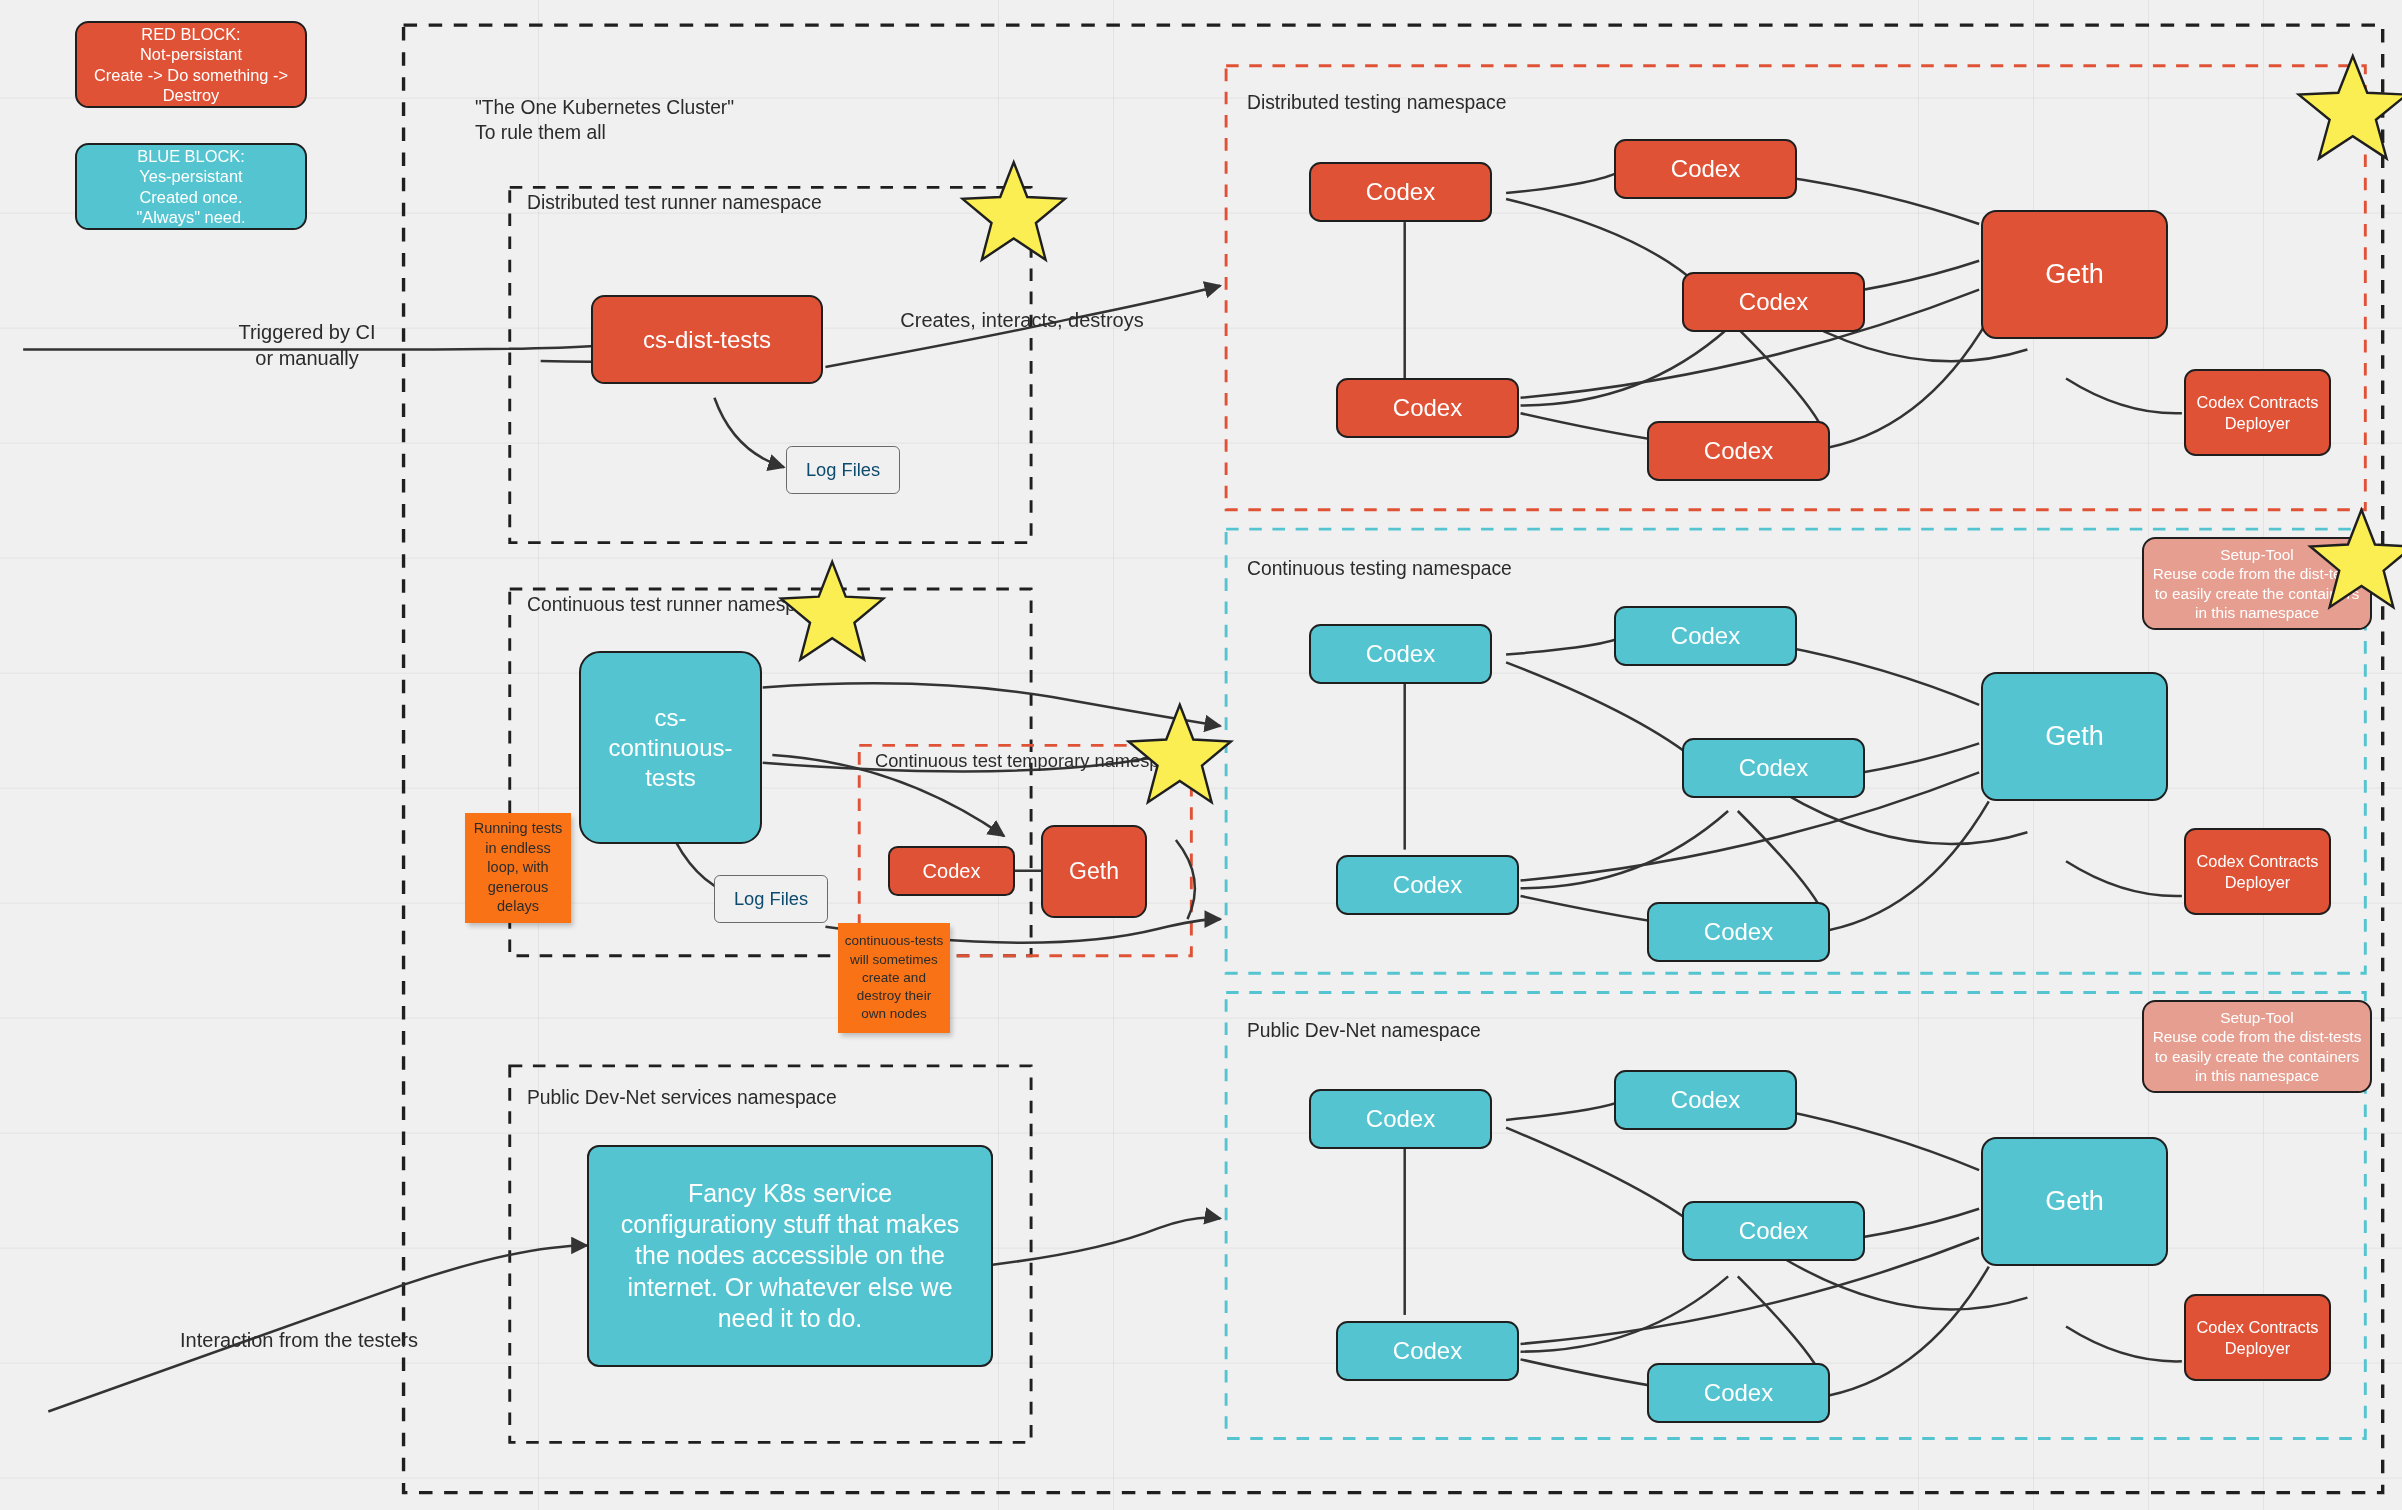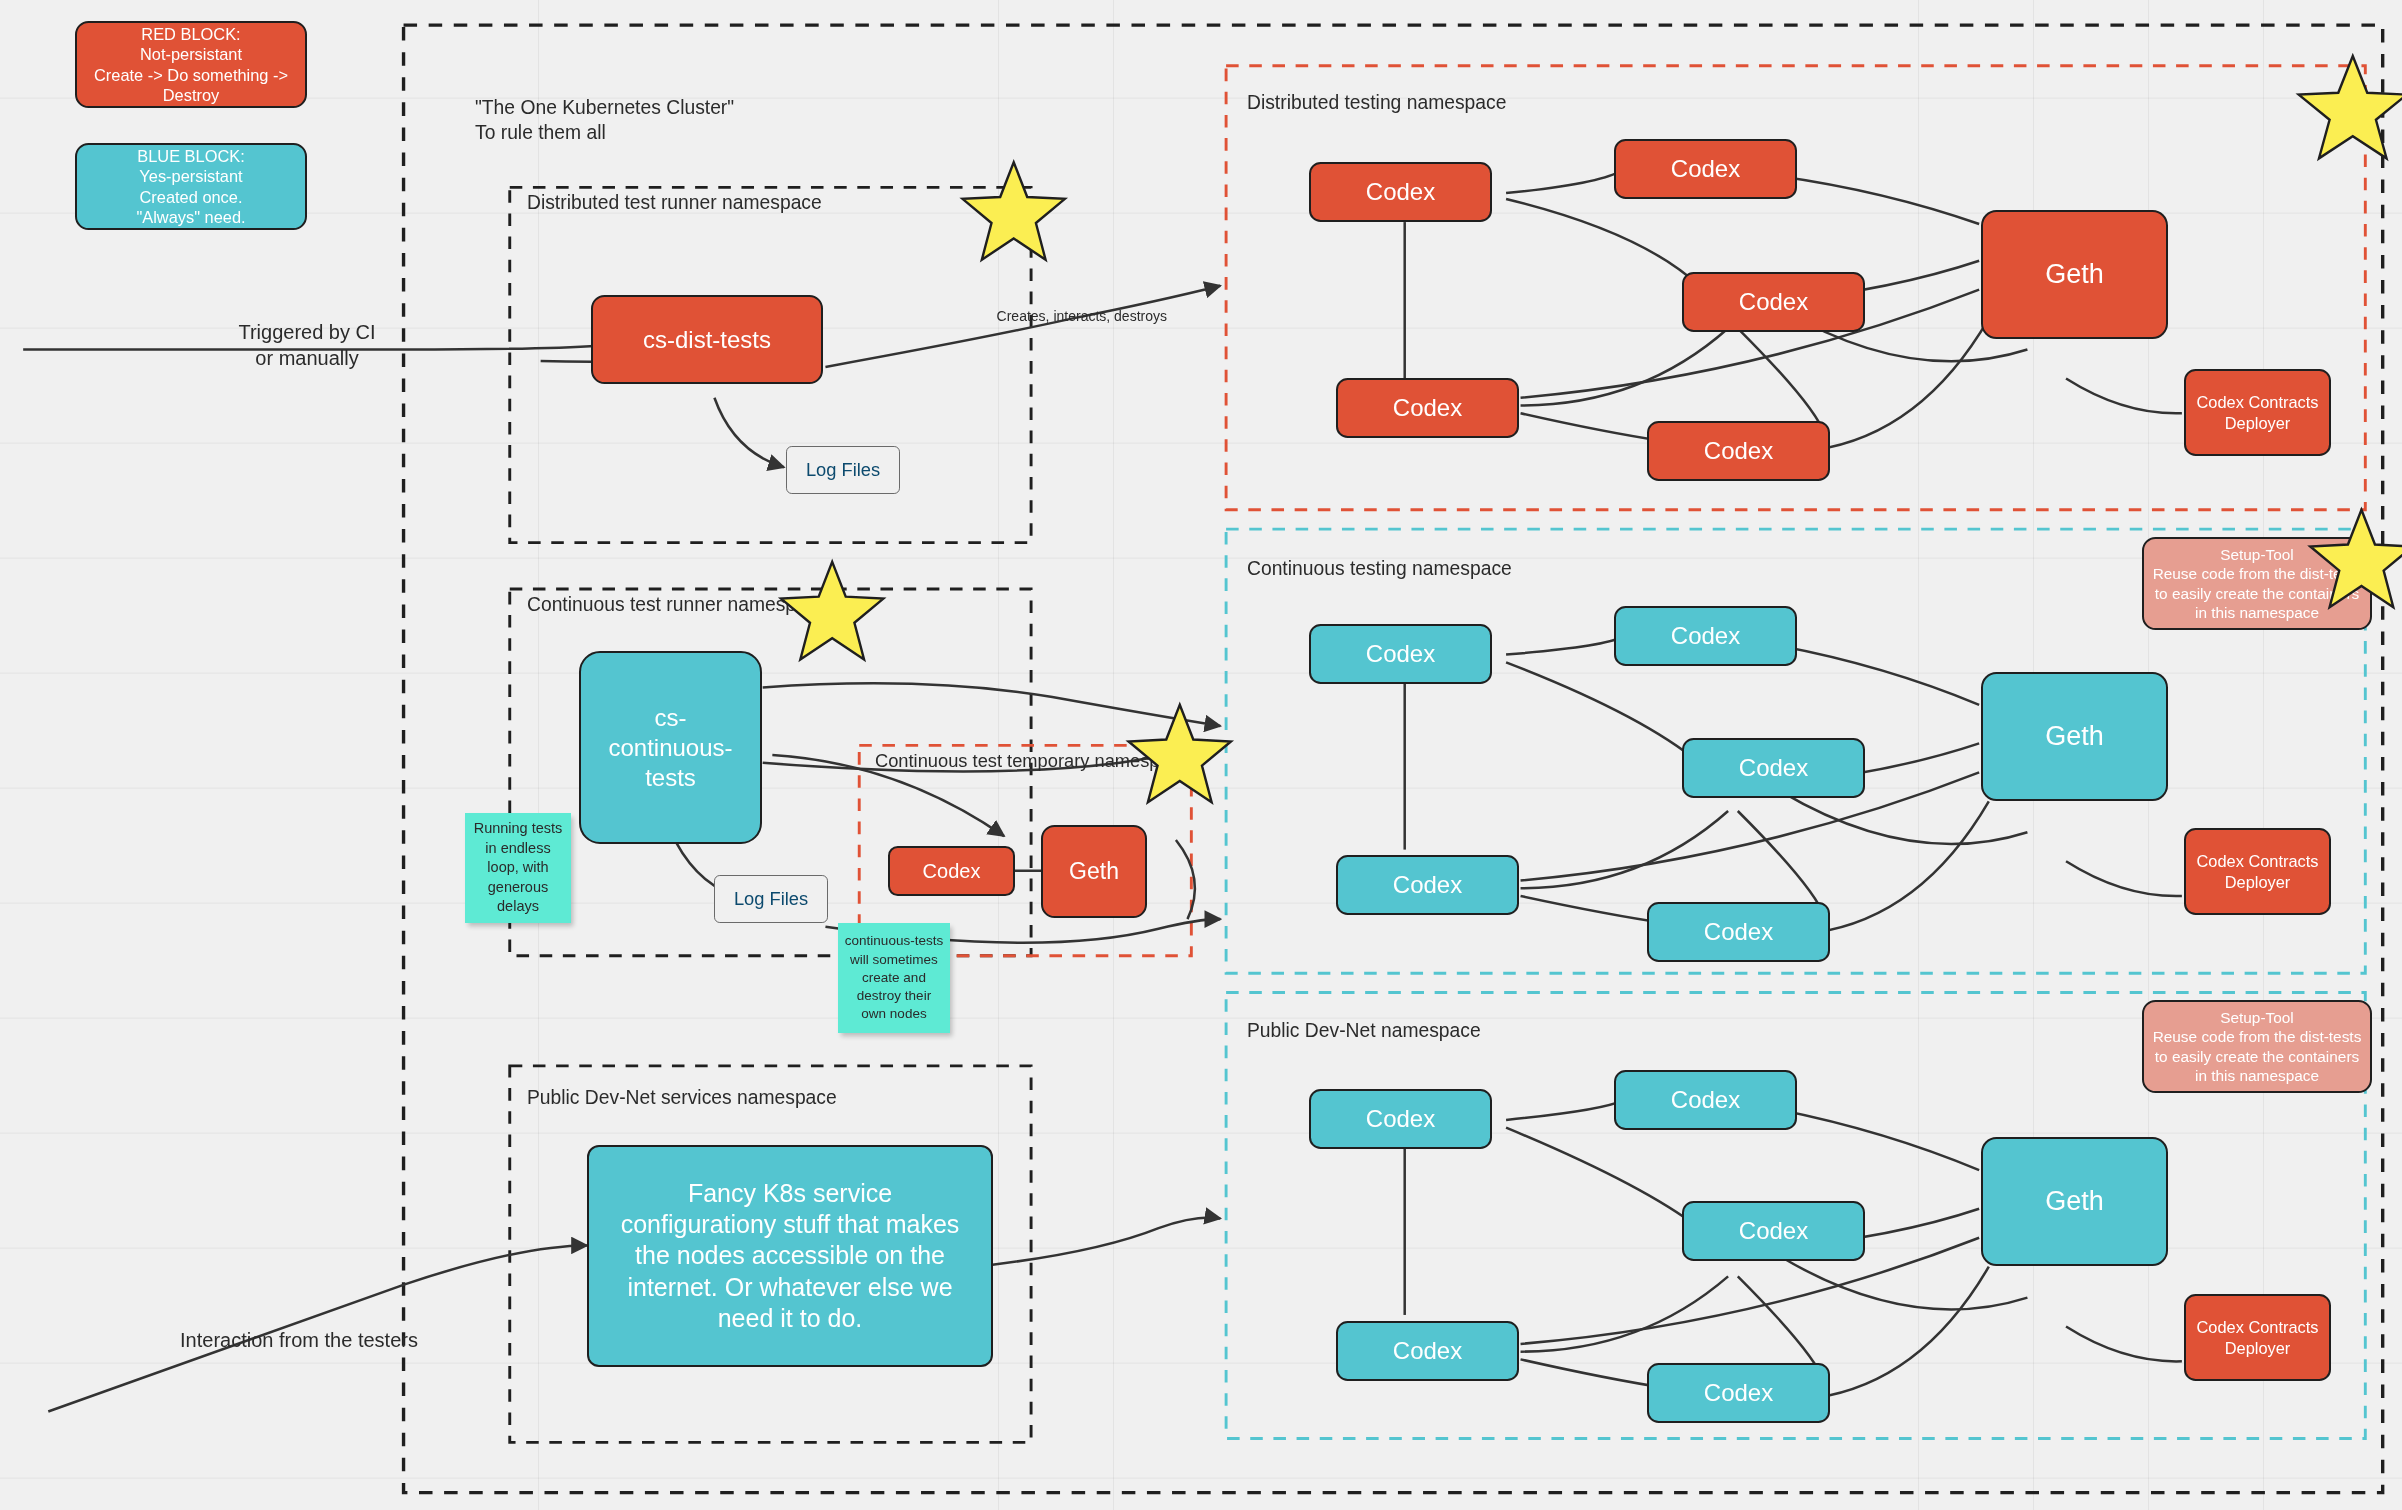--- a/index.html
+++ b/index.html
@@ -13,21 +13,21 @@
     background-position:-37px -17.4px;
   }
   svg.layer{position:absolute;left:0;top:0;width:2402px;height:1510px;overflow:visible;}
   .node{position:absolute;box-sizing:border-box;display:flex;align-items:center;
     justify-content:center;text-align:center;color:#ffffff;border:2.9px solid #1f1f1f;
     line-height:1.25;}
   .red{background:#e05236;}
   .blue{background:#54c5d0;}
   .salmon{background:#e69e91;}
   .plain{background:#f0f0f0;color:#0c4a6e;border:1.9px solid #6a6a6a;}
-  .note{position:absolute;box-sizing:border-box;background:#5eead4;color:#2b2b2b;
+  .note{position:absolute;box-sizing:border-box;background:#f97316;color:#2b2b2b;
     display:flex;align-items:center;justify-content:center;text-align:center;
     line-height:1.35;box-shadow:2.9px 3.9px 4.8px rgba(0,0,0,0.22);}
   .nslabel{position:absolute;color:#2b2b2b;white-space:nowrap;}
   .freetext{position:absolute;color:#2b2b2b;text-align:center;line-height:1.3;}
 </style>
 </head>
 <body>
 
 <div id="canvas">
   <div id="grid"></div>
@@ -141,21 +141,21 @@
   <div class="nslabel" style="left:527px;top:192px;font-size:19.3px;">Distributed test runner namespace</div>
   <div class="nslabel" style="left:527px;top:594px;font-size:19.3px;">Continuous test runner namespace</div>
   <div class="nslabel" style="left:875px;top:750px;font-size:18.3px;">Continuous test temporary namespace</div>
   <div class="nslabel" style="left:527px;top:1087px;font-size:19.3px;">Public Dev-Net services namespace</div>
   <div class="nslabel" style="left:1247px;top:92px;font-size:19.3px;">Distributed testing namespace</div>
   <div class="nslabel" style="left:1247px;top:558px;font-size:19.3px;">Continuous testing namespace</div>
   <div class="nslabel" style="left:1247px;top:1020px;font-size:19.3px;">Public Dev-Net namespace</div>
 
   <div class="freetext" style="left:201px;top:319px;width:212px;font-size:20px;white-space:pre-line;">Triggered by CI
 or manually</div>
-  <div class="freetext" style="left:877px;top:307px;width:290px;font-size:14px;text-align:right;">Creates, interacts, destroys</div>
+  <div class="freetext" style="left:877px;top:307px;width:290px;font-size:20px;">Creates, interacts, destroys</div>
   <div class="freetext" style="left:154px;top:1327px;width:290px;font-size:20px;">Interaction from the testers</div>
 
   <div class="node red" style="left:591px;top:295px;width:232px;height:89px;border-radius:13.5px;font-size:24px;">cs-dist-tests</div>
 
   <div class="node plain" style="left:786px;top:446px;width:114px;height:48px;border-radius:5.8px;font-size:18.3px;border-width:1.9px;">Log Files</div>
 
   <div class="node blue" style="left:579px;top:651px;width:183px;height:193px;border-radius:21px;font-size:24px;padding:0 17px;">cs-continuous-tests</div>
 
   <div class="node plain" style="left:714px;top:875px;width:114px;height:48px;border-radius:5.8px;font-size:18.3px;border-width:1.9px;">Log Files</div>
 

